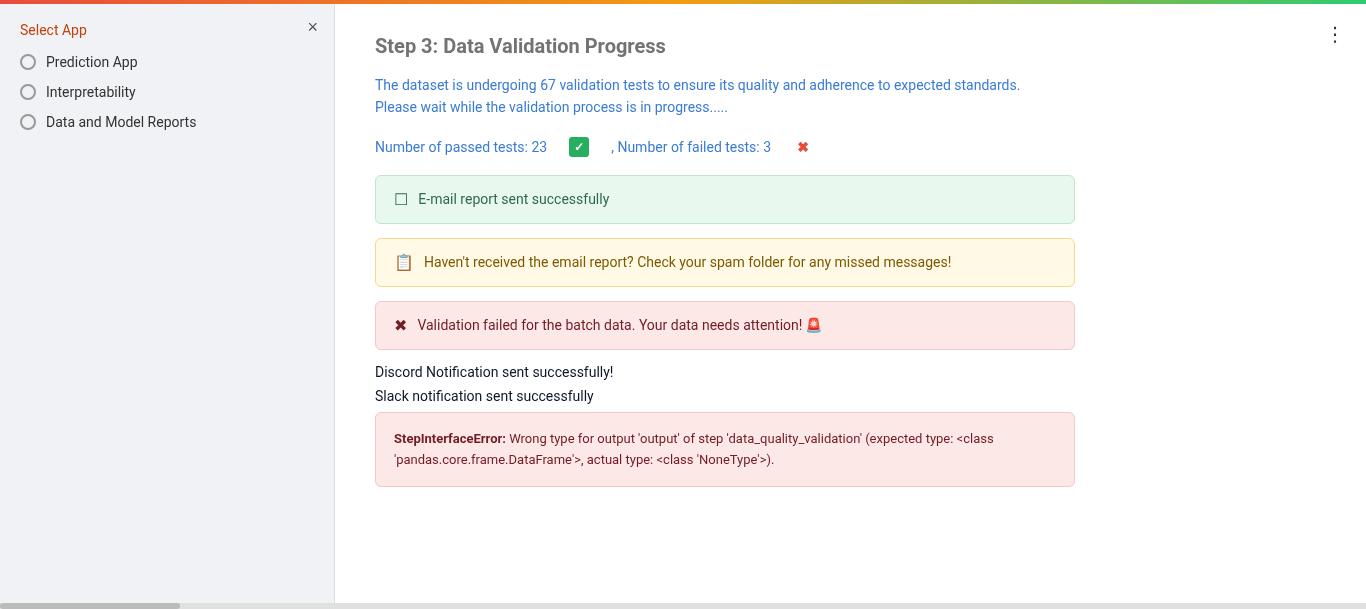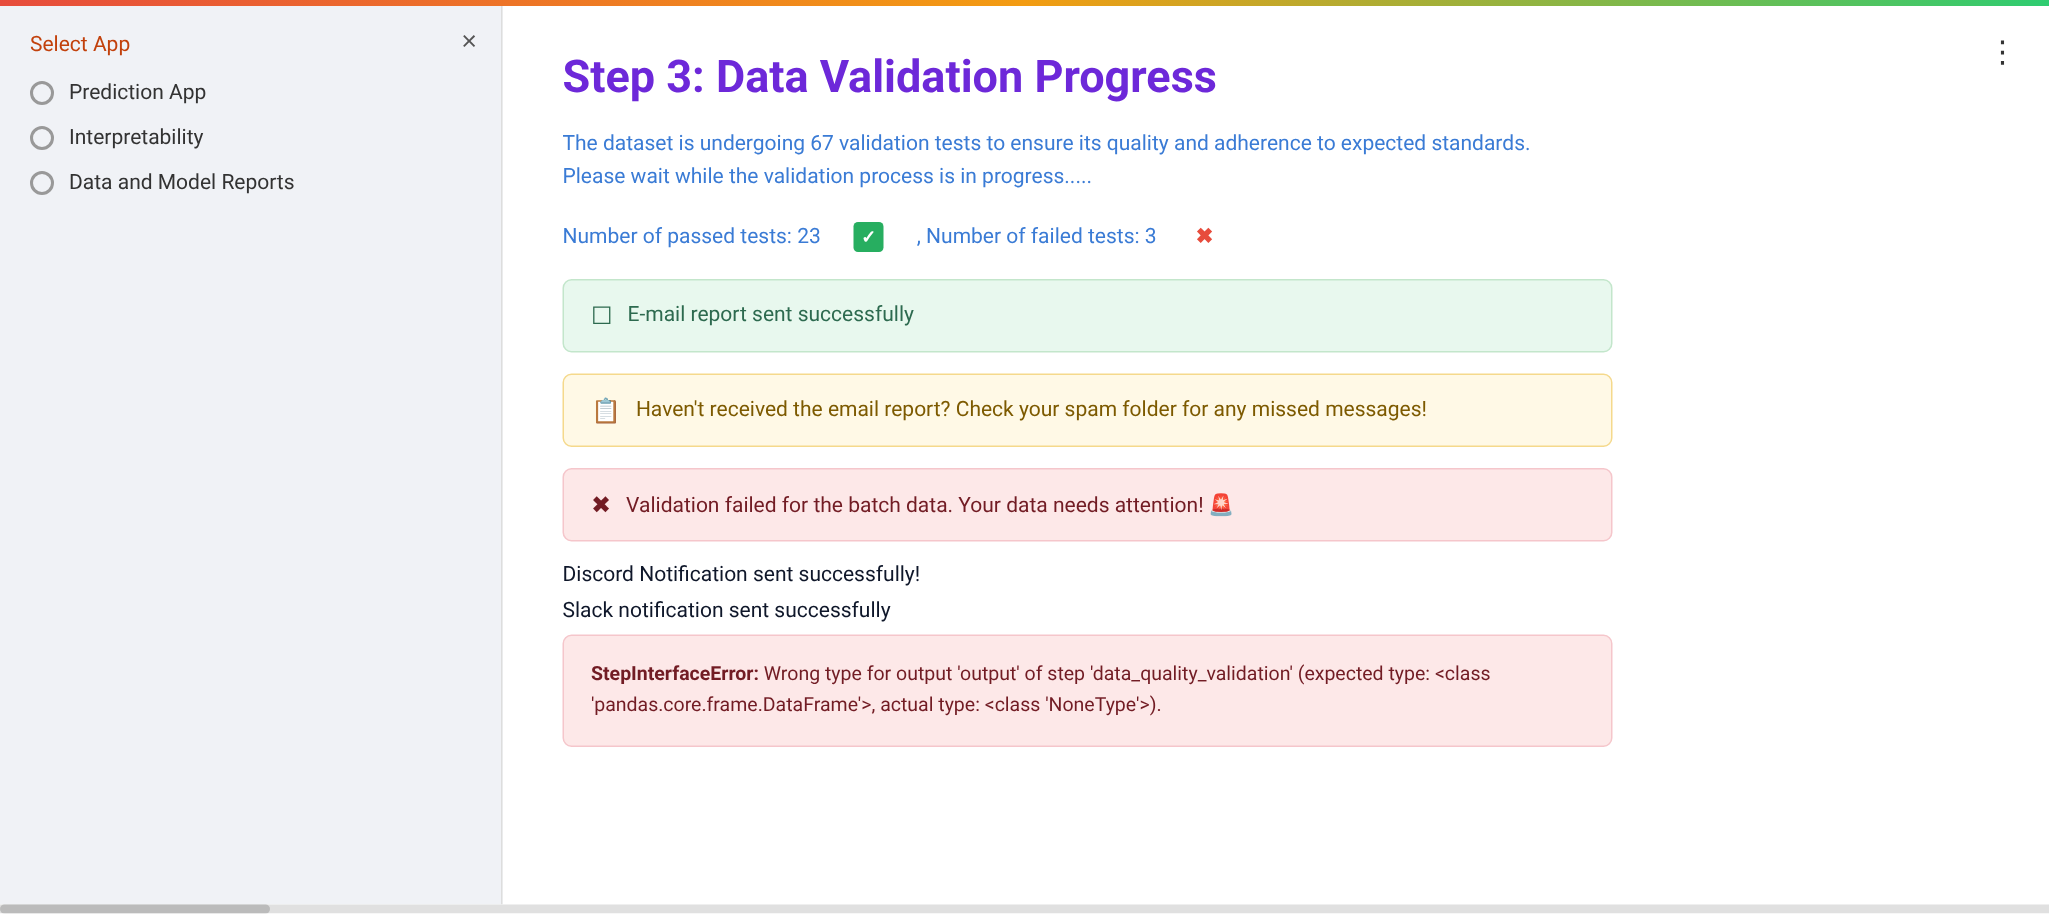--- a/index.html
+++ b/index.html
@@ -110,23 +110,23 @@
       position: absolute;
       top: 18px;
       right: 20px;
       font-size: 20px;
       color: #333;
       cursor: pointer;
       letter-spacing: 1px;
     }
 
     .page-title {
-      font-size: 30px;
+      font-size: 20px;
       font-weight: 700;
-      color: #6d28d9;
+      color: #737373;
       margin-bottom: 16px;
     }
 
     .description-text {
       font-size: 14px;
       color: #3a7bd5;
       line-height: 1.6;
       margin-bottom: 18px;
       max-width: 700px;
     }

